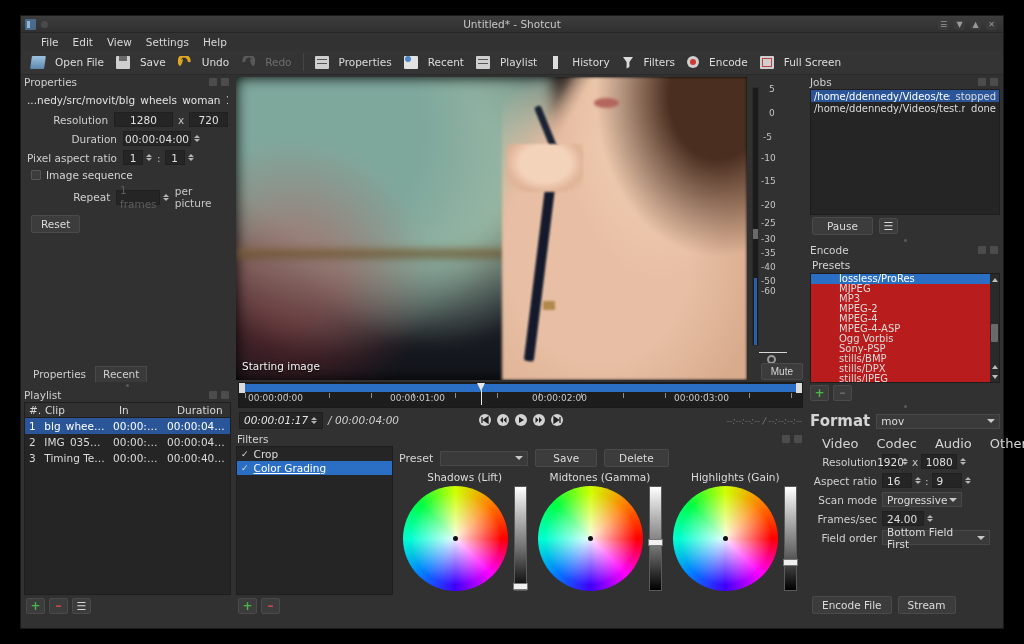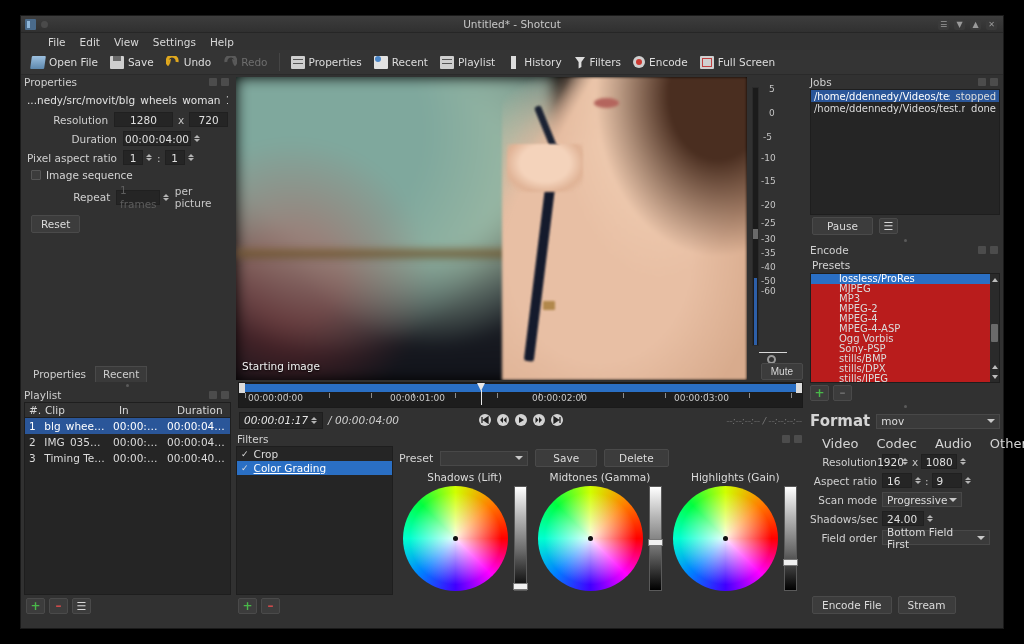--- a/index.html
+++ b/index.html
@@ -44,36 +44,36 @@
   }
   .win-btns { margin-left: auto; display: flex; gap: 5px; padding-right: 6px; z-index:2;}
   .win-btns i {
     width: 11px; height: 11px; display:inline-block;
     background:#3a3a3a; border-radius:2px;
     font-style: normal; font-size:8px; line-height:11px; text-align:center; color:#9a9a9a;
   }
   
   .menubar {
     height: 17px; display: flex; align-items: center;
-    padding-left: 21px; gap: 2px;
+    padding-left: 14px; gap: 2px;
     background: #323232;
     flex: 0 0 auto;
   }
   .menubar span {
     padding: 1px 6px; font-size: 10.5px; color: #d8d8d8;
   }
   
   .toolbar {
     height: 25px; display: flex; align-items: center;
     background: #343434;
     border-bottom: 1px solid #2a2a2a;
     padding-left: 4px;
     flex: 0 0 auto;
   }
-  .tbtn { display:flex; align-items:center; gap:4px; padding:2px 6px; color:#ddd; font-size:10.5px;text-align:right;}
+  .tbtn { display:flex; align-items:center; gap:10px; padding:2px 6px; color:#ddd; font-size:10.5px;text-align:right;}
   .tbtn.dim { color:#6e6e6e; }
   .tsep { width:1px;height:18px;background:#454545;margin:0 5px; }
   .ic { width:14px; height:13px; display:block; position:relative; }
   
   .ic-open{background:linear-gradient(#9dc1e0,#5d87ad);border-radius:1px;transform:skewX(-8deg);}
   .ic-save{background:#cfcfcf;border-radius:1px;}
   .ic-save::after{content:'';position:absolute;left:3px;top:0;width:8px;height:5px;background:#6a6a6a;}
   .ic-undo{width:14px;height:13px;}
   .ic-props,.ic-playlist{background:#cfcfcf;border-radius:1px;}
   .ic-props::after,.ic-playlist::after{content:'';position:absolute;left:2px;top:3px;right:2px;height:1px;background:#555;box-shadow:0 4px 0 #555;}
@@ -788,21 +788,21 @@
 
         <div class="erow">
           <div class="el" style="width:72px">Scan mode</div>
           <div class="combo" style="width:80px">
             <span class="cv">Progressive</span>
             <span class="caret"></span>
           </div>
         </div>
 
         <div class="erow">
-          <div class="el" style="width:72px">Shadows/sec</div>
+          <div class="el" style="width:72px">Frames/sec</div>
           <div class="fieldbox" style="width:42px">24.00</div>
           <div class="spin">
               <b class="up"></b>
               <b class="dn"></b>
             </div>
         </div>
 
         <div class="erow">
           <div class="el" style="width:72px">Field order</div>
           <div class="combo" style="width:108px">

